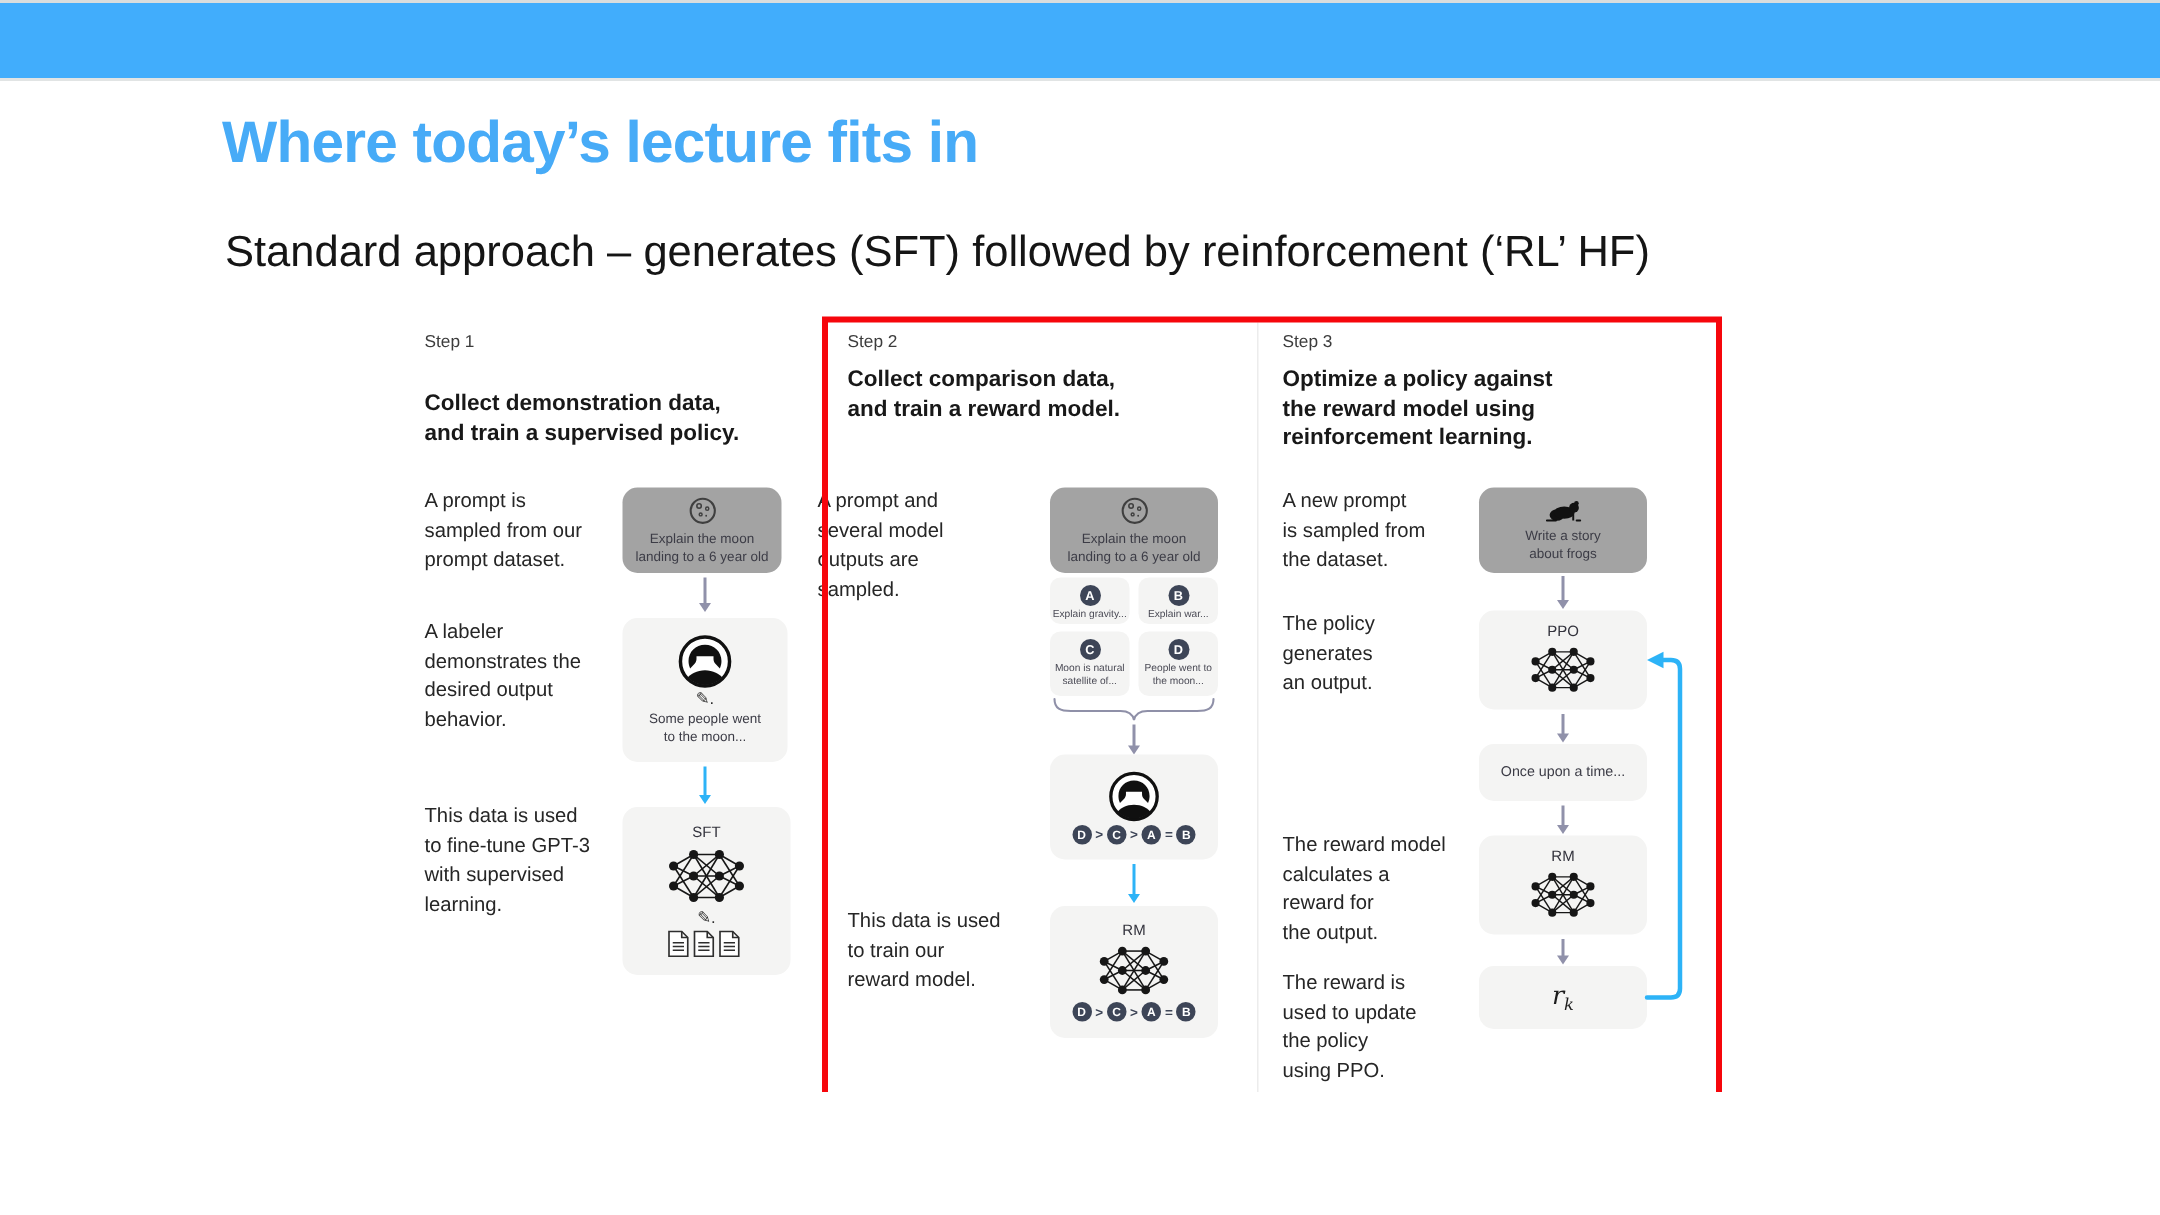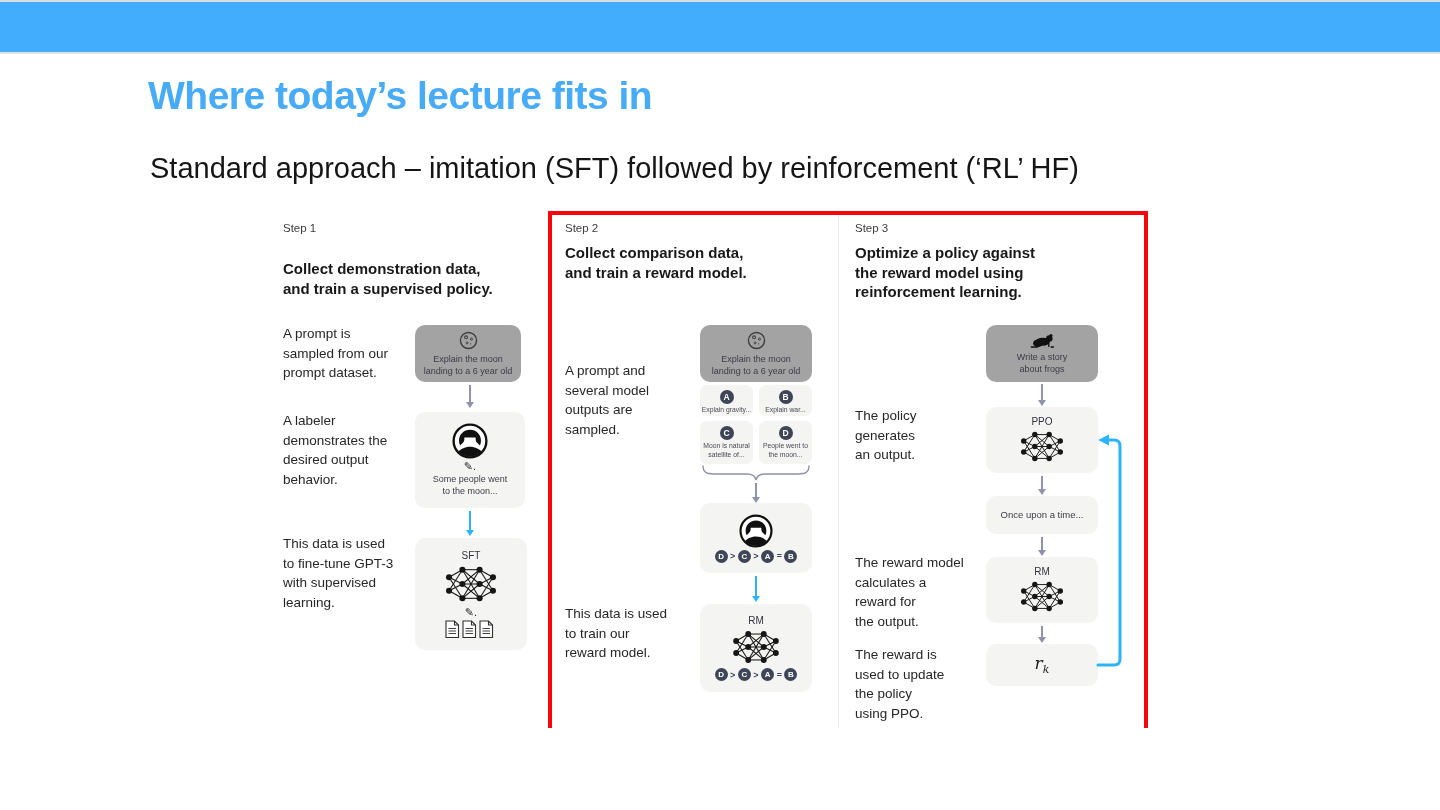--- a/index.html
+++ b/index.html
@@ -62,21 +62,21 @@
 </style>
 </head>
 <body>
 
 <div class="slide">
 
   <div class="topstrip"></div>
   <div class="topbar"></div>
 
   <div class="title">Where today’s lecture fits in</div>
-  <div class="subtitle">Standard approach – imitation (SFT) followed by reinforcement (‘RL’ HF)</div>
+  <div class="subtitle">Standard approach – generates (SFT) followed by reinforcement (‘RL’ HF)</div>
 
   <div class="step-label" style="left:283px; top:222px;">Step 1</div>
   <div class="step-heading" style="left:283px; top:259px;">Collect demonstration data,
 and train a supervised policy.</div>
   <div class="caption" style="left:283px; top:411px;">A labeler
 demonstrates the
 desired output
 behavior.</div>
   <div class="caption" style="left:283px; top:324px;">A prompt is
 sampled from our
@@ -197,21 +197,21 @@
               <line x1="2.5" y1="12.5" x2="10" y2="12.5" stroke-width="0.9"></line>
             </g>
         </g>
       </svg>
     </span>
   </div>
 
   <div class="step-label" style="left:565px; top:222px;">Step 2</div>
   <div class="step-heading" style="left:565px; top:243px;">Collect comparison data,
 and train a reward model.</div>
-  <div class="caption" style="left:565px; top:324px;margin-top:37px;">A prompt and
+  <div class="caption" style="left:545px; top:324px;">A prompt and
 several model
 outputs are
 sampled.</div>
   <div class="caption" style="left:565px; top:604px;">This data is used
 to train our
 reward model.</div>
 
   <div class="pbox" style="left:700px; top:325px; width:112px; height:57px;">
     <span>
       <svg width="21" height="21" viewBox="0 0 24 24">
@@ -335,20 +335,23 @@
       <span class="pc">A</span>
       <span class="sep">=</span>
       <span class="pc">B</span>
     </div>
   </div>
 
   <div class="step-label" style="left:855px; top:222px;">Step 3</div>
   <div class="step-heading" style="left:855px; top:243px;">Optimize a policy against
 the reward model using
 reinforcement learning.</div>
+  <div class="caption" style="left:855px; top:324px;">A new prompt
+is sampled from
+the dataset.</div>
   <div class="caption" style="left:855px; top:406px;">The policy
 generates
 an output.</div>
   <div class="caption" style="left:855px; top:553px;">The reward model
 calculates a
 reward for
 the output.</div>
   <div class="caption" style="left:855px; top:645px;">The reward is
 used to update
 the policy

